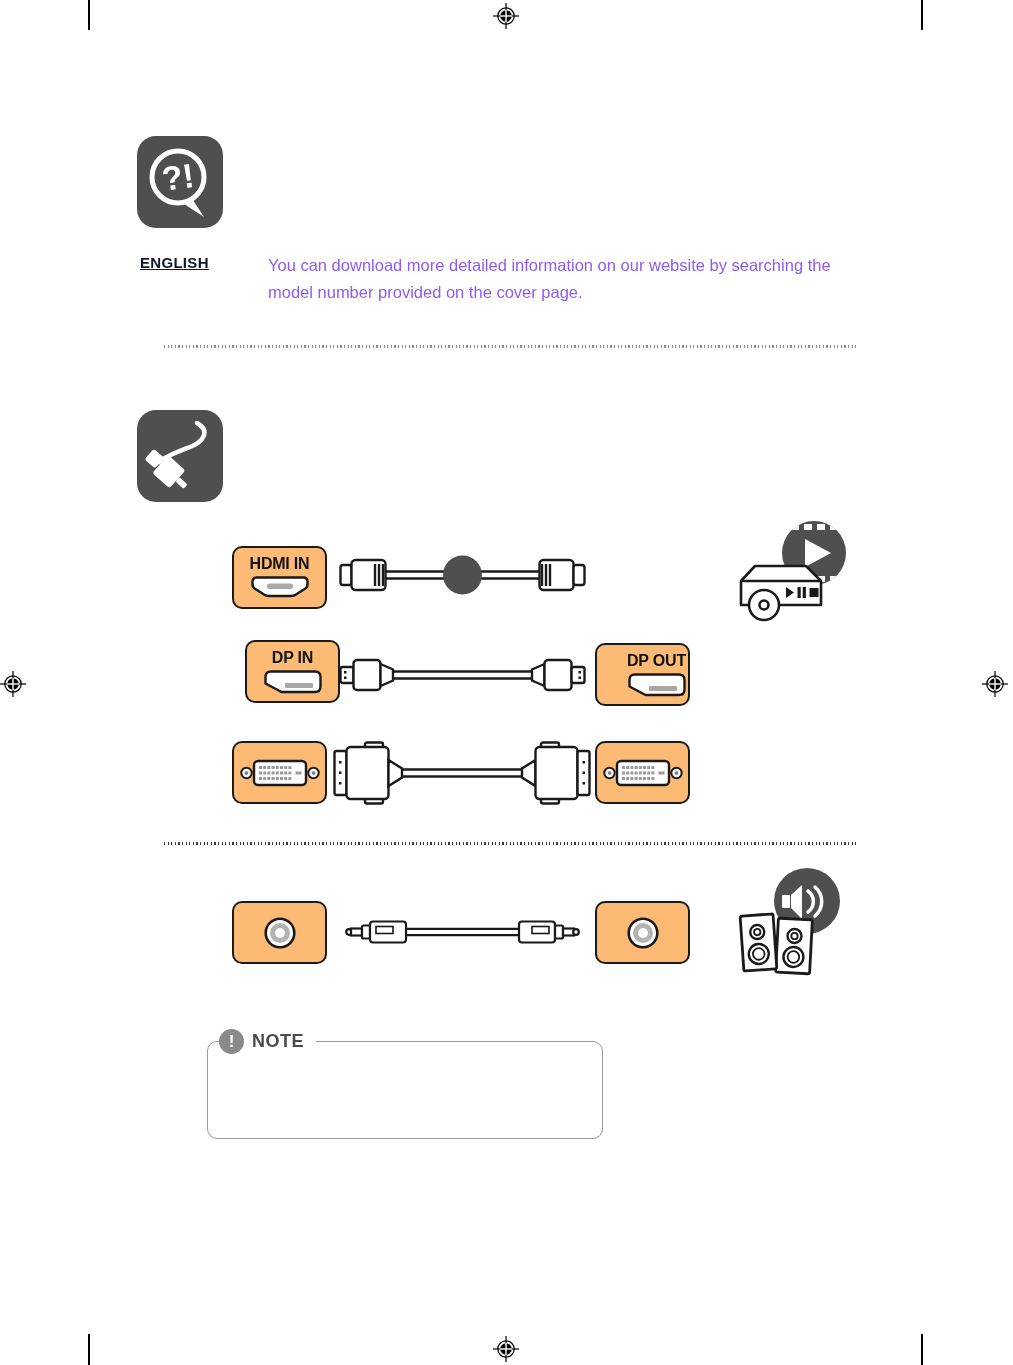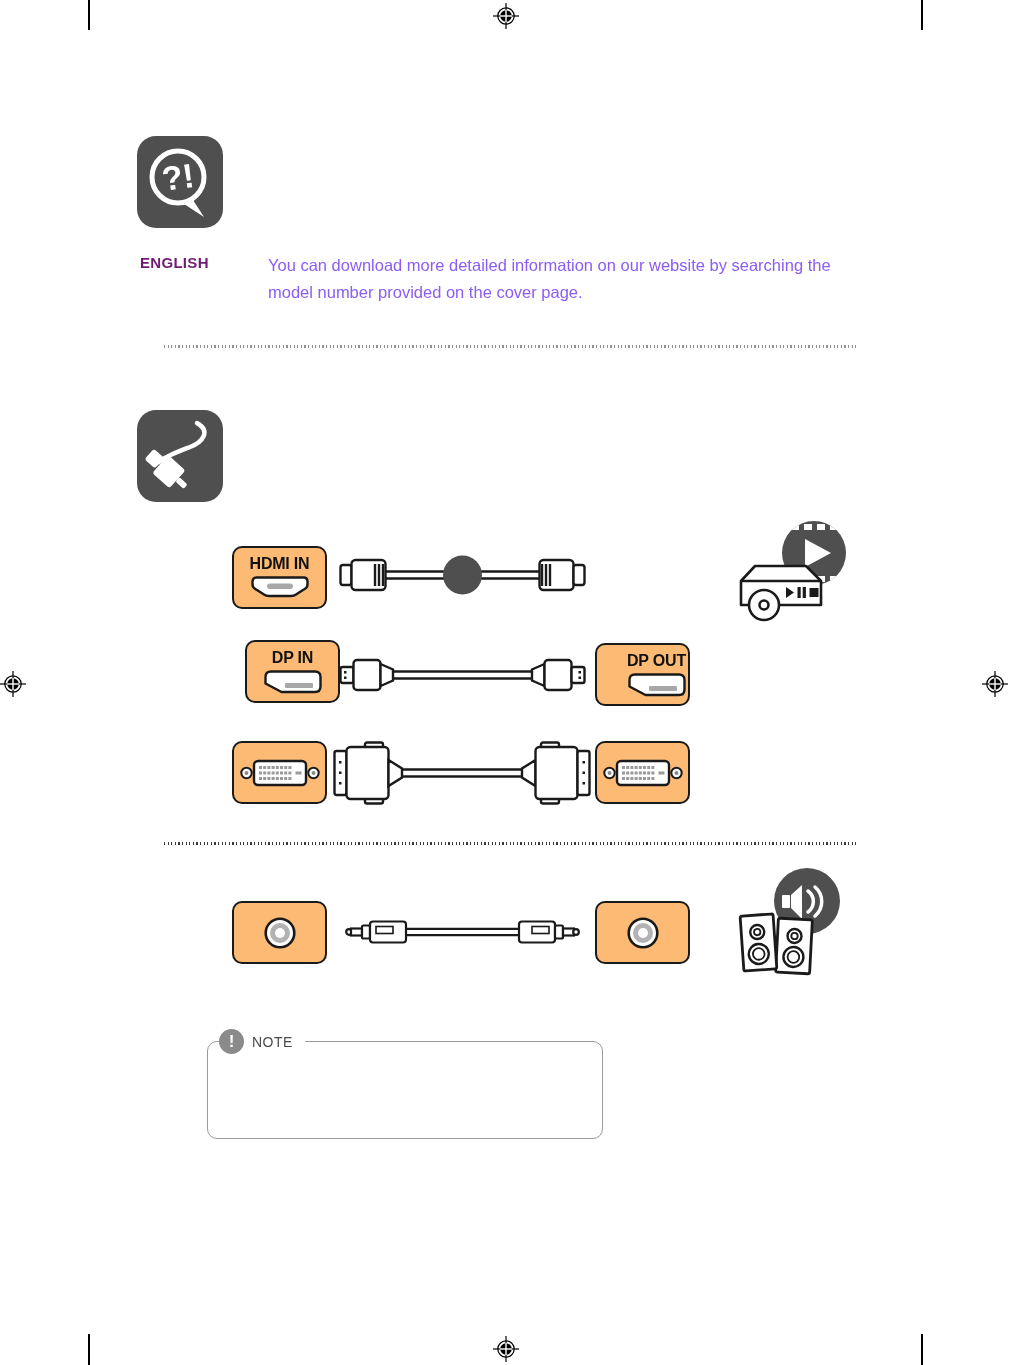--- a/index.html
+++ b/index.html
@@ -4,41 +4,41 @@
 <style>
   * { box-sizing: border-box; }
   body { margin: 0; background: #fff; }
   .page {
     position: relative; width: 1013px; height: 1365px; background: #ffffff;
     overflow: hidden; font-family: "Liberation Sans", sans-serif; color: #222;
   }
   .abs { position: absolute; }
   .crop-mark { position: absolute; width: 1.5px; background: #000; }
 
-  .lang-label { position: absolute; left: 140px; top: 254px; font-size: 15px; font-weight: 700; color: #701a75; letter-spacing: .3px; }
+  .lang-label { position: absolute; left: 140px; top: 254px; font-size: 15px; font-weight: 700; color: #0f172a; letter-spacing: .3px; text-decoration: underline; }
   .description { position: absolute; left: 268px; top: 252px; width: 600px; font-size: 16.5px; line-height: 27px; color: #8b5cf6; }
 
   .dotted-sep { position: absolute; left: 164px; width: 693px; height: 3px;
     background-image: repeating-linear-gradient(90deg, #8f8f8f 0 1.3px, transparent 1.3px 3.6px); }
   .dotted-sep.dark { background-image: repeating-linear-gradient(90deg, #3a3a3a 0 1.3px, transparent 1.3px 3.6px); }
 
   .port-box {
     position: absolute; width: 95px; height: 63px; background: #fdba74;
     border: 2.5px solid #1a1a1a; border-radius: 10px;
     display: flex; flex-direction: column; align-items: center; justify-content: center; gap: 4px;
   }
   .port-label { font-size: 16px; font-weight: 700; color: #111; line-height: 1; letter-spacing: -0.2px; }
 
   .note-box { position: absolute; left: 207px; top: 1041px; width: 396px; height: 98px;
     border: 1.5px solid #9a9a9a; border-radius: 10px; background: #fff; }
   .note-header { position: absolute; left: 219px; top: 1029px; display: flex; align-items: center; gap: 8px;
     background: #fff; padding: 0 12px 0 0; }
   .note-icon { width: 25px; height: 25px; border-radius: 50%; background: #8a8a8a; color: #fff;
     display: flex; align-items: center; justify-content: center; font-size: 17px; font-weight: 700; }
-  .note-title { font-size: 14px; font-weight: 400; color: #4a4a4a; letter-spacing: 0.5px; }
+  .note-title { font-size: 18px; font-weight: 700; color: #4a4a4a; letter-spacing: 0.5px; }
 </style>
 </head>
 <body>
 
 <div class="page">
 
   <div class="crop-mark" style="left:88px; top:0; height:30px;"></div>
   <div class="crop-mark" style="left:921px; top:0; height:30px;"></div>
   <div class="crop-mark" style="left:88px; top:1334px; height:31px;"></div>
   <div class="crop-mark" style="left:921px; top:1334px; height:31px;"></div>

